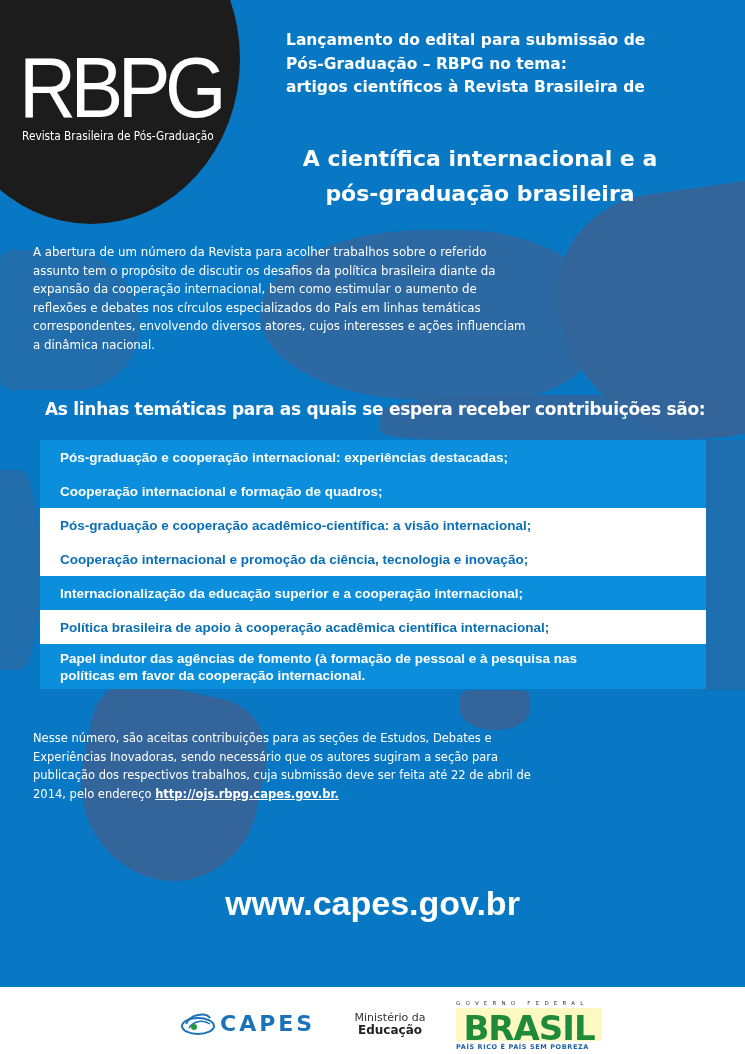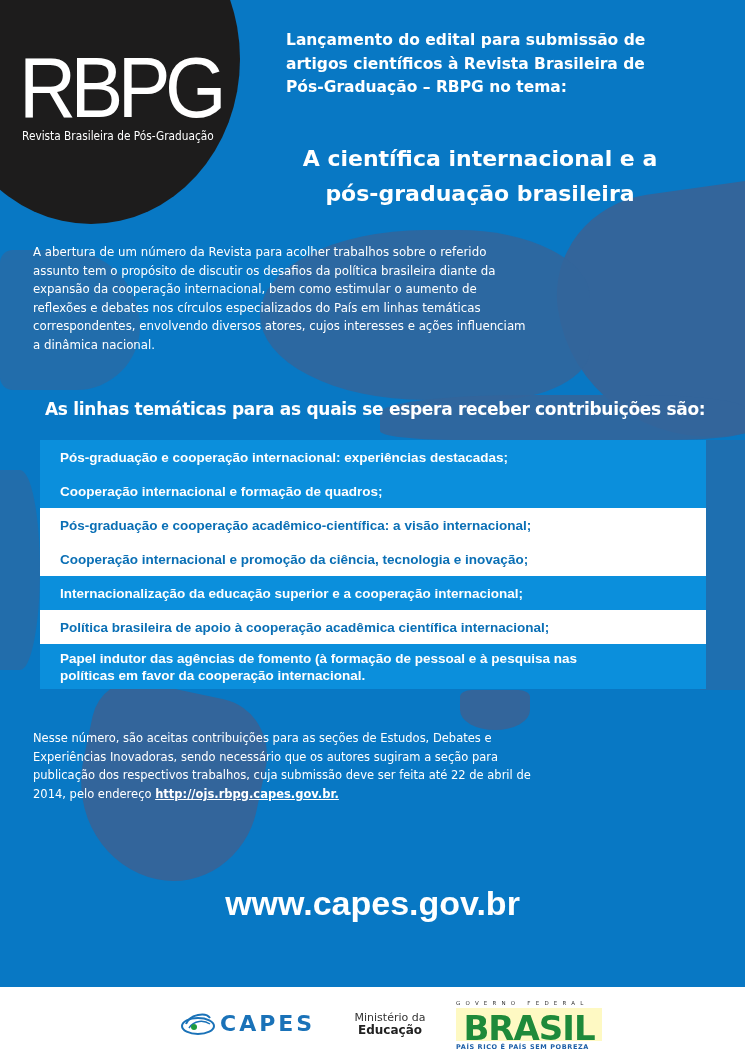--- a/index.html
+++ b/index.html
@@ -59,22 +59,22 @@
   <div class="map-shape m6"></div>
   <div class="map-shape m7"></div>
   <div class="map-shape m8"></div>
 
   <div class="logo-circle"></div>
   <div class="logo-text">RBPG</div>
   <div class="logo-sub">Revista Brasileira de Pós-Graduação</div>
 
   <div class="intro">
     <div>Lançamento do edital para submissão de</div>
+    <div>Pós-Graduação – RBPG no tema:</div>
     <div>artigos científicos à Revista Brasileira de</div>
-    <div>Pós-Graduação – RBPG no tema:</div>
   </div>
 
   <div class="theme">
     <div>A científica internacional e a</div>
     <div>pós-graduação brasileira</div>
   </div>
 
   <div class="para">A abertura de um número da Revista para acolher trabalhos sobre o referido assunto tem o propósito de discutir os desafios da política brasileira diante da expansão da cooperação internacional, bem como estimular o aumento de reflexões e debates nos círculos especializados do País em linhas temáticas correspondentes, envolvendo diversos atores, cujos interesses e ações influenciam a dinâmica nacional.</div>
 
   <div class="lines-heading">As linhas temáticas para as quais se espera receber contribuições são:</div>

